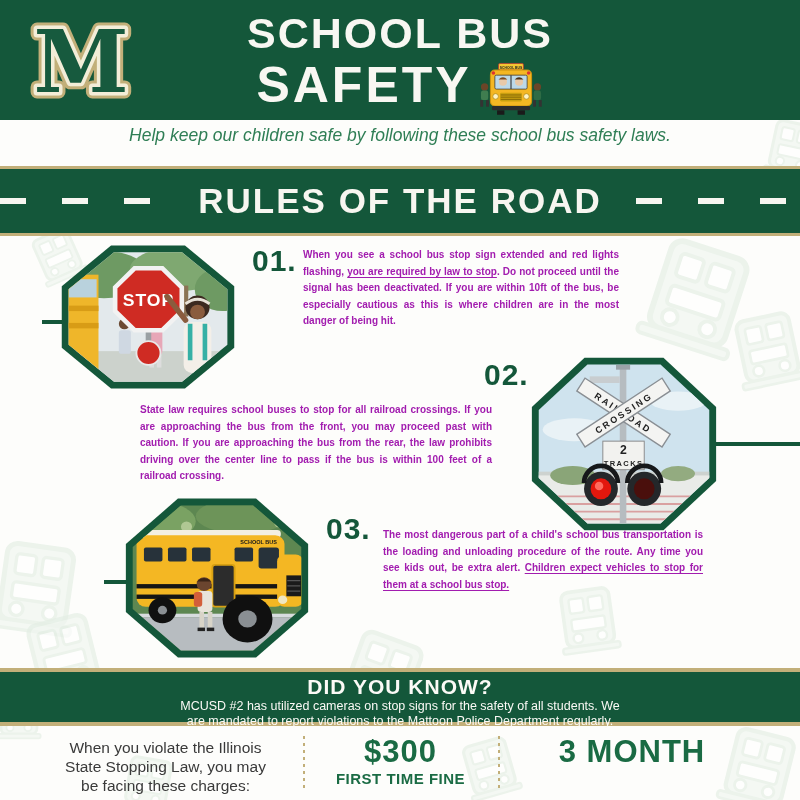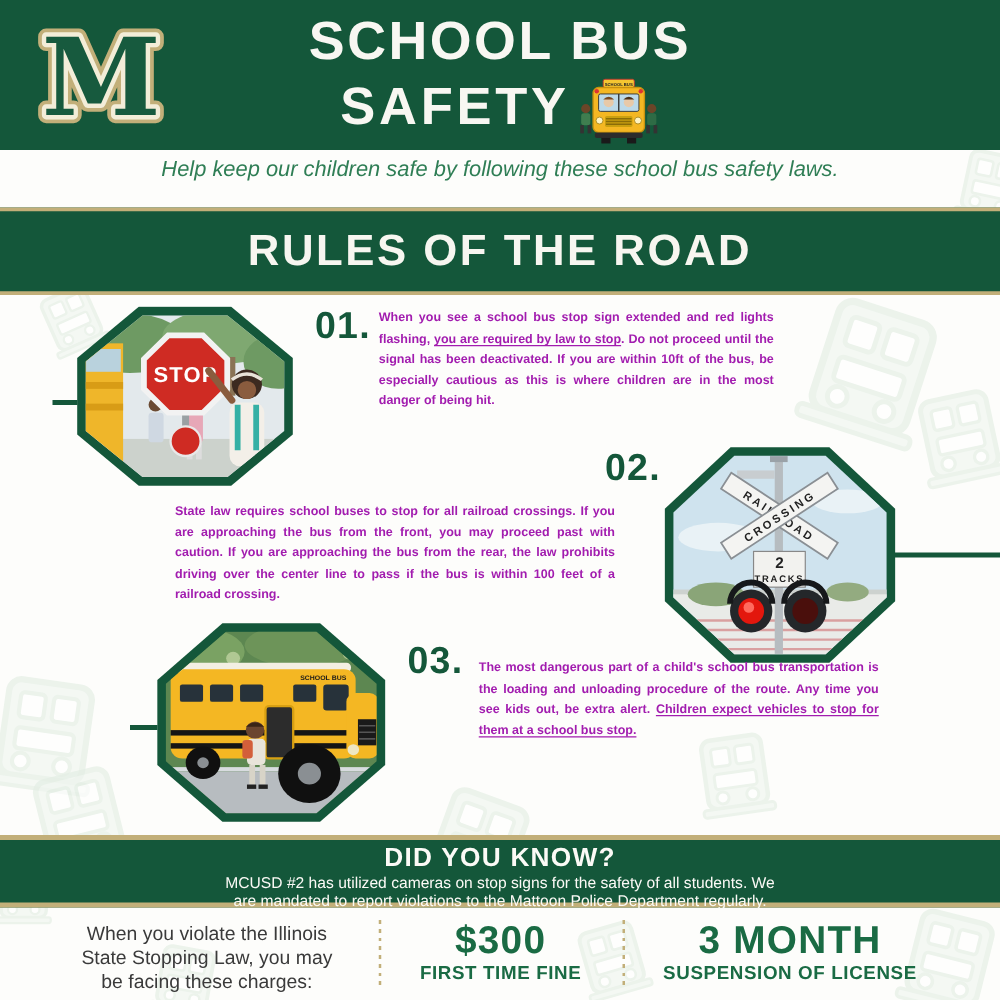--- a/index.html
+++ b/index.html
@@ -6,30 +6,30 @@
   .page{position:relative;width:800px;height:800px;background:#fdfdfb;overflow:hidden;
         font-family:"Liberation Sans",sans-serif;-webkit-font-smoothing:antialiased;}
   
   .wm{position:absolute;z-index:0;color:#e3eee4;opacity:.65;}
   
   .header{position:absolute;left:0;top:0;width:800px;height:120px;background:#14573A;z-index:2;}
   .logo{position:absolute;left:26px;top:6px;width:110px;height:110px;}
   .titles{position:absolute;left:0;top:0;width:800px;height:120px;text-align:center;color:#f8f7f2;}
   .title1{margin-top:10px;font-size:43px;font-weight:bold;letter-spacing:2px;line-height:46px;}
   .title2-row{display:flex;justify-content:center;align-items:center;height:58px;}
-  .title2{font-size:42px;font-weight:bold;letter-spacing:3px;line-height:52px;}
+  .title2{font-size:50px;font-weight:bold;letter-spacing:3px;line-height:52px;}
   .hdr-bus{width:66px;height:62px;margin-left:6px;margin-top:6px;}
   
   .subtitle-band{position:absolute;left:0;top:120px;width:800px;height:30px;z-index:1;
                  display:flex;align-items:center;justify-content:center;}
   .subtitle{font-style:italic;font-size:17.5px;color:#2F7E55;font-weight:500;}
   
   .road-banner{position:absolute;left:0;top:166px;width:800px;height:70px;background:#14573A;
                border-top:3px solid #C2AF79;border-bottom:3px solid #C2AF79;z-index:2;
-               box-sizing:border-box;display:flex;align-items:center;flex-direction:column;}
+               box-sizing:border-box;display:flex;align-items:center;}
   .dash-line{flex:1;height:6px;
              background:repeating-linear-gradient(90deg,#f7f6f0 0px,#f7f6f0 26px,transparent 26px,transparent 62px);}
   .dash-left{margin-right:20px;}
   .dash-right{margin-left:20px;background-position:14px 0;}
   .banner-title{color:#f7f6f0;font-size:35px;font-weight:bold;letter-spacing:2px;white-space:nowrap;}
   
   .content{position:absolute;left:0;top:236px;width:800px;height:432px;z-index:1;}
   .octo{position:absolute;}
   .octo-border{position:absolute;inset:0;background:#14573A;
     clip-path:polygon(29% 1%,71% 1%,99% 29%,99% 71%,71% 99%,29% 99%,1% 71%,1% 29%);}
@@ -328,17 +328,16 @@
   <div class="penalties">
     <div class="pen-intro">When you violate the Illinois State Stopping Law, you may be facing these charges:</div>
     <div class="pen-sep" style="left:303px;"></div>
     <div class="pen-sep" style="left:498px;"></div>
     <div class="pen-item" style="left:318px;width:165px;">
       <div class="pen-value">$300</div>
       <div class="pen-label">FIRST TIME FINE</div>
     </div>
     <div class="pen-item" style="left:512px;width:240px;">
       <div class="pen-value">3 MONTH</div>
-      <div class="pen-label">SUSPENSION OF LICENSE</div>
     </div>
   </div>
 
 </div>
 
 </body></html>

